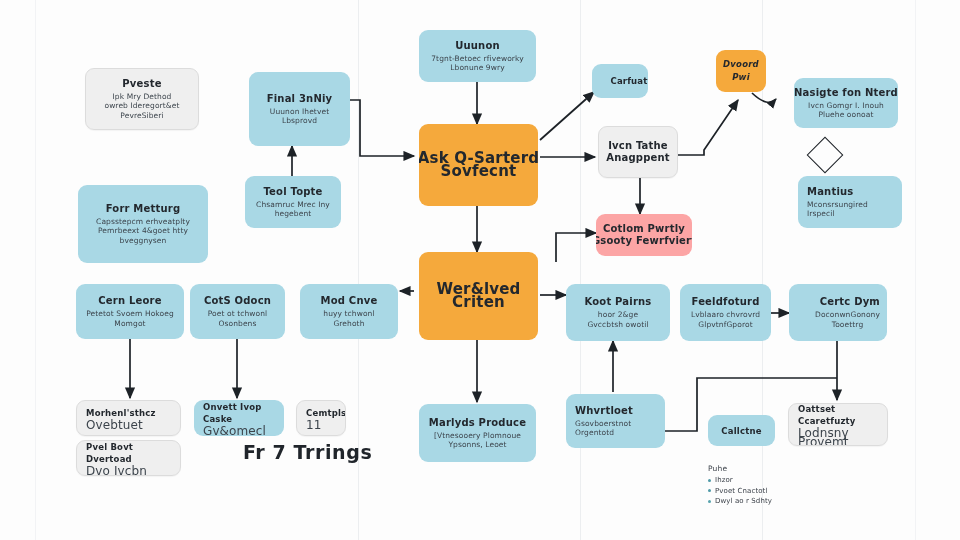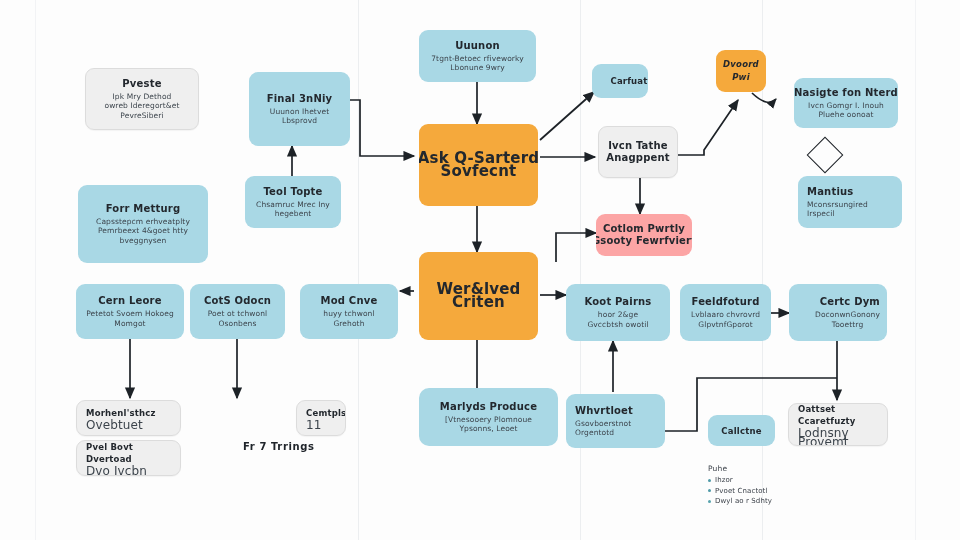--- a/index.html
+++ b/index.html
@@ -115,21 +115,21 @@
   #legend .lg-text {
     font-size: 7px;
     color: #3b4149;
     letter-spacing: 0.1px;
   }
 
   
   #caption {
     position: absolute;
     font-family: "DejaVu Sans", sans-serif;
-    font-size: 10px;
+    font-size: 19px;
     font-weight: bold;
     color: #20252b;
     letter-spacing: 0.6px;
     filter: blur(0.3px);
   }
 </style>
 </head>
 <body>
 
 <div id="canvas">
@@ -226,21 +226,21 @@
   <div class="node orange" style="left:419px; top:124px; width:119px; height:82px;">
     <div class="ttl">Ask Q-Sarterd</div>
     <div class="ttl">Sovfecnt</div>
   </div>
 
   <div class="node orange" style="left:419px; top:252px; width:119px; height:88px;">
     <div class="ttl">Wer&amp;lved</div>
     <div class="ttl">Criten</div>
   </div>
 
-  <div class="node blue" style="left:419px; top:388px; width:139px; height:58px;border-radius:10px;">
+  <div class="node blue" style="left:419px; top:404px; width:117px; height:58px;">
     <div class="ttl">Marlyds Produce</div>
     <div class="sub" style="white-space:pre-line;">[Vtnesooery Plomnoue
 Ypsonns, Leoet</div>
   </div>
 
   <div class="node blue small flat" style="left:592px; top:64px; width:56px; height:34px;padding-left:36px;">
     <div class="ttl">Carfuatvs</div>
   </div>
 
   <div class="node gray" style="left:598px; top:126px; width:80px; height:52px;">
@@ -293,20 +293,24 @@
   <div class="node gray leftal small" style="left:76px; top:400px; width:105px; height:36px;">
     <div class="ttl">Morhenl'sthcz</div>
     <div class="sub">Ovebtuet</div>
   </div>
 
   <div class="node gray leftal small" style="left:76px; top:440px; width:105px; height:36px;">
     <div class="ttl">Pvel Bovt Dvertoad</div>
     <div class="sub">Dvo Ivcbn</div>
   </div>
 
+  <div class="node blue leftal small" style="left:194px; top:400px; width:90px; height:36px;">
+    <div class="ttl">Onvett Ivop Caske</div>
+    <div class="sub">Gv&amp;omecl</div>
+  </div>
 
   <div class="node gray leftal small" style="left:296px; top:400px; width:50px; height:36px;">
     <div class="ttl">Cemtpls</div>
     <div class="sub">11</div>
   </div>
 
   <div id="caption" style="left:243px; top:441px;">Fr 7 Trrings</div>
 
   <div class="node blue" style="left:566px; top:284px; width:104px; height:57px;">
     <div class="ttl">Koot Pairns</div>

